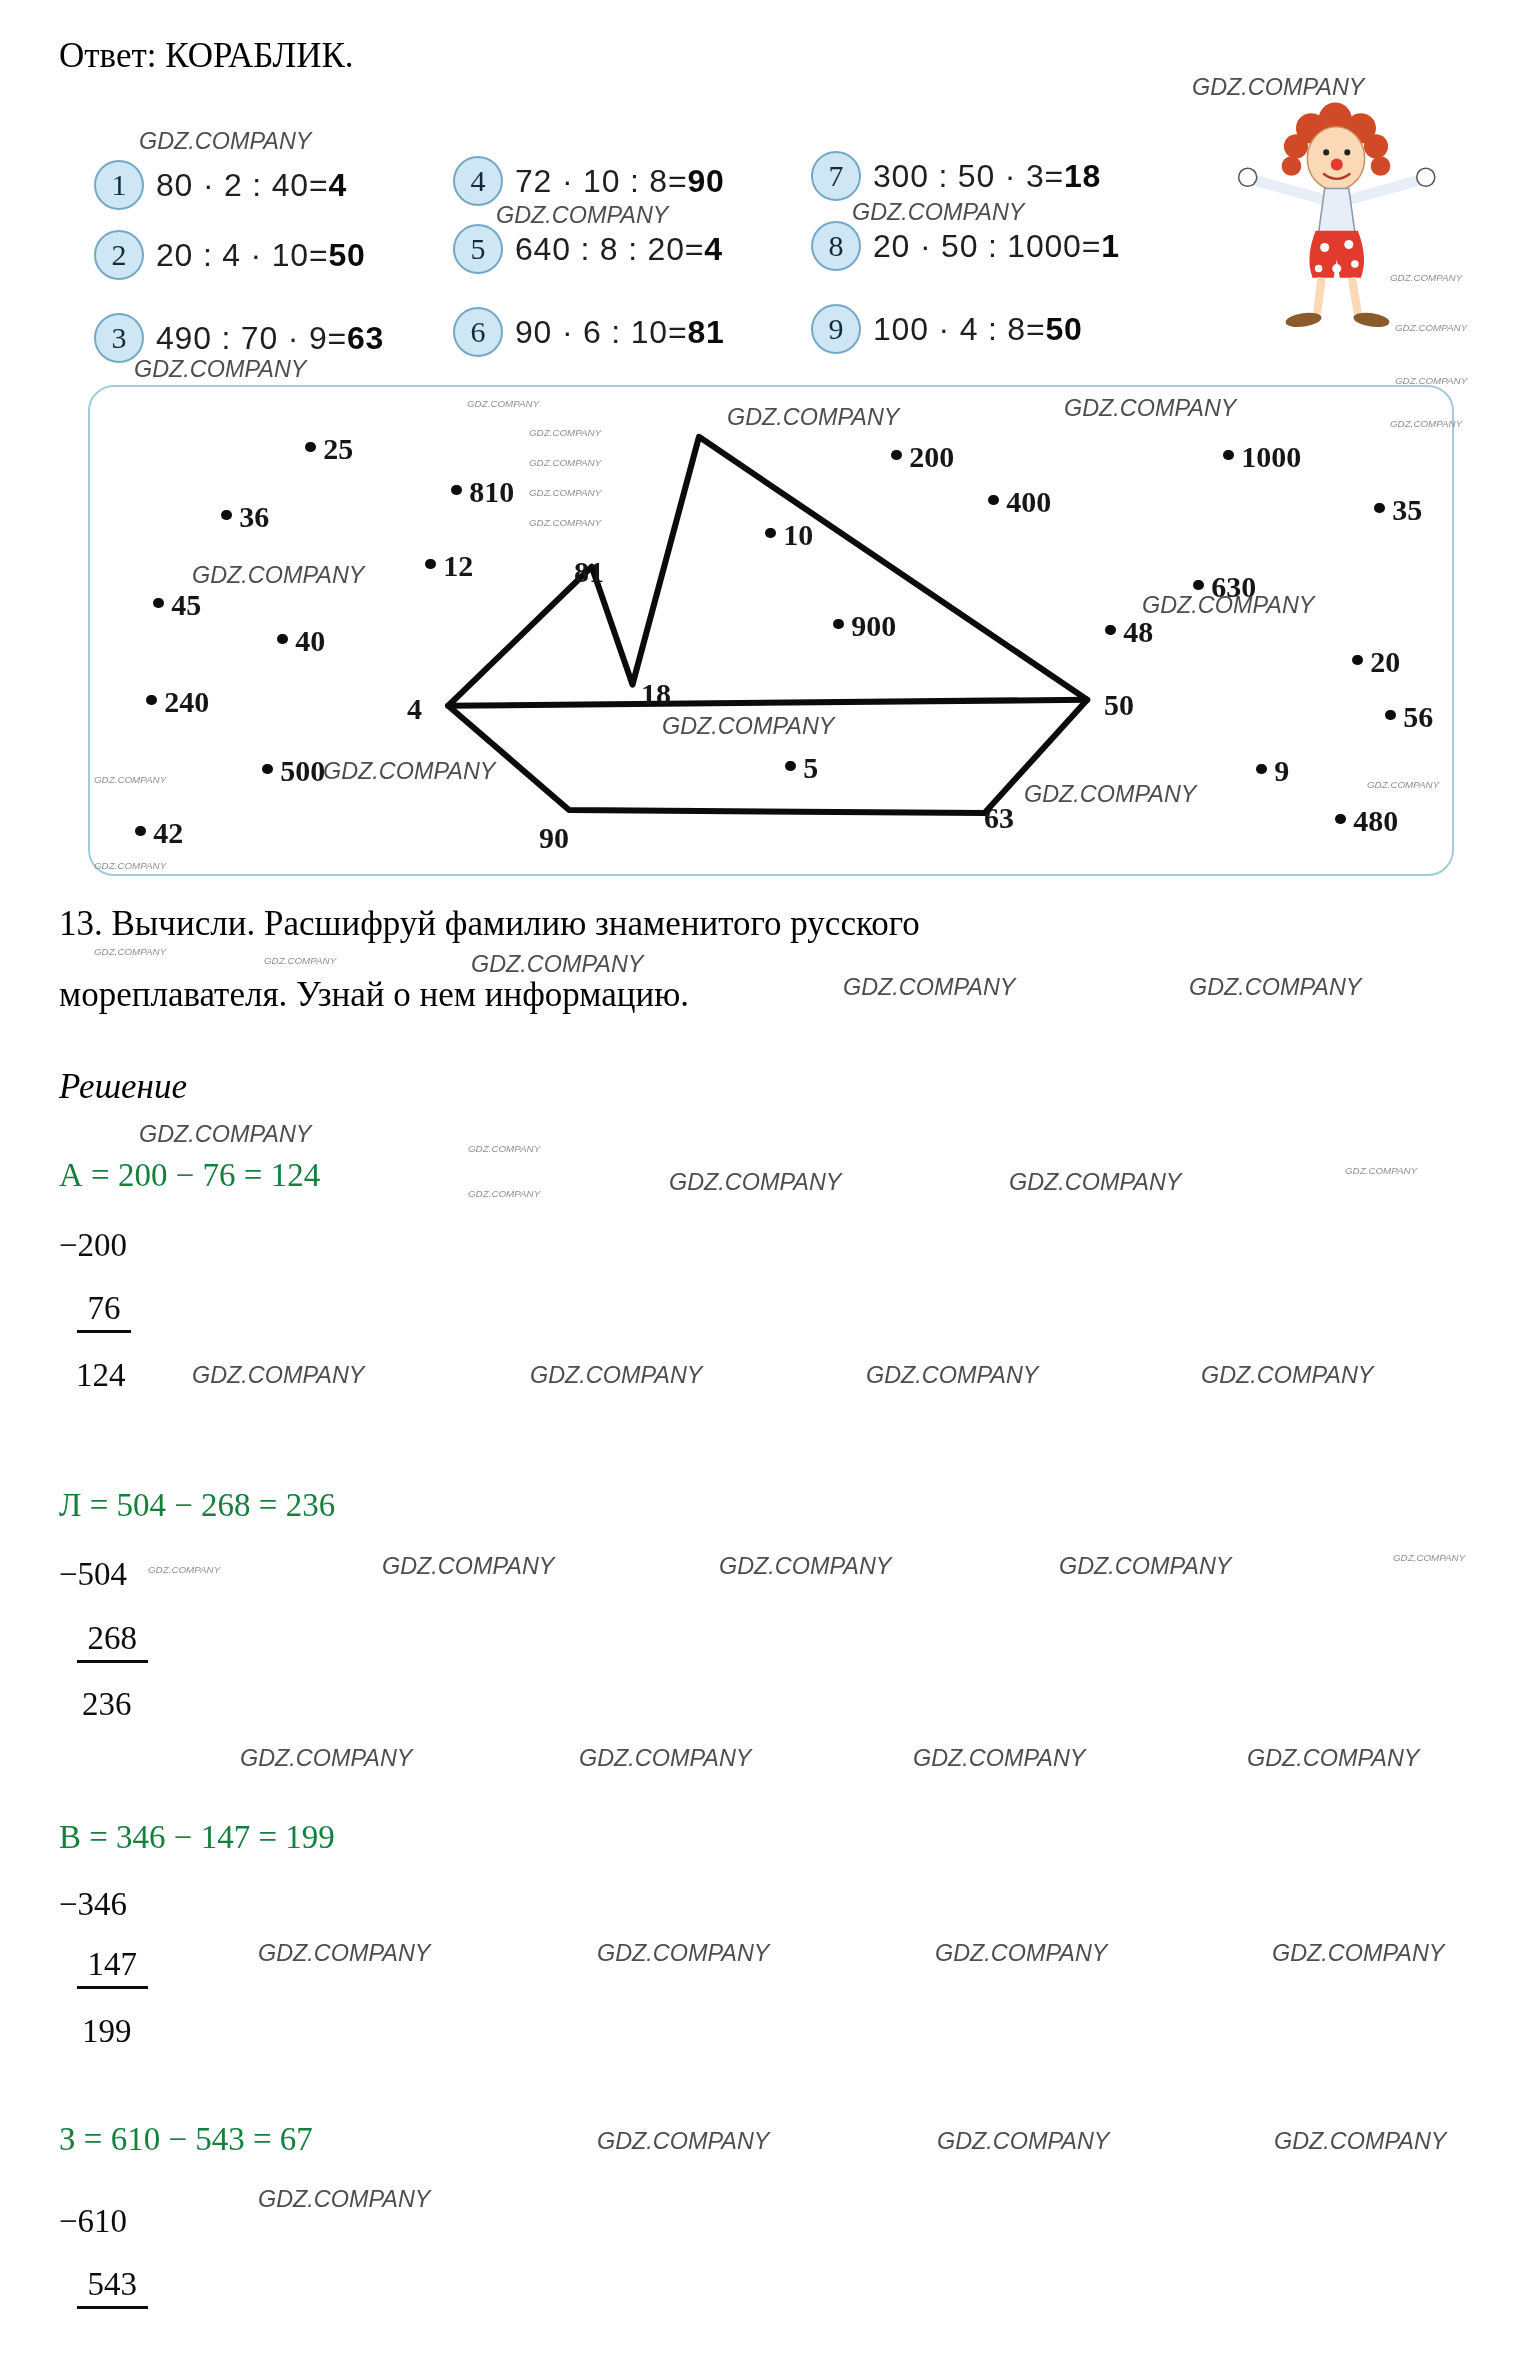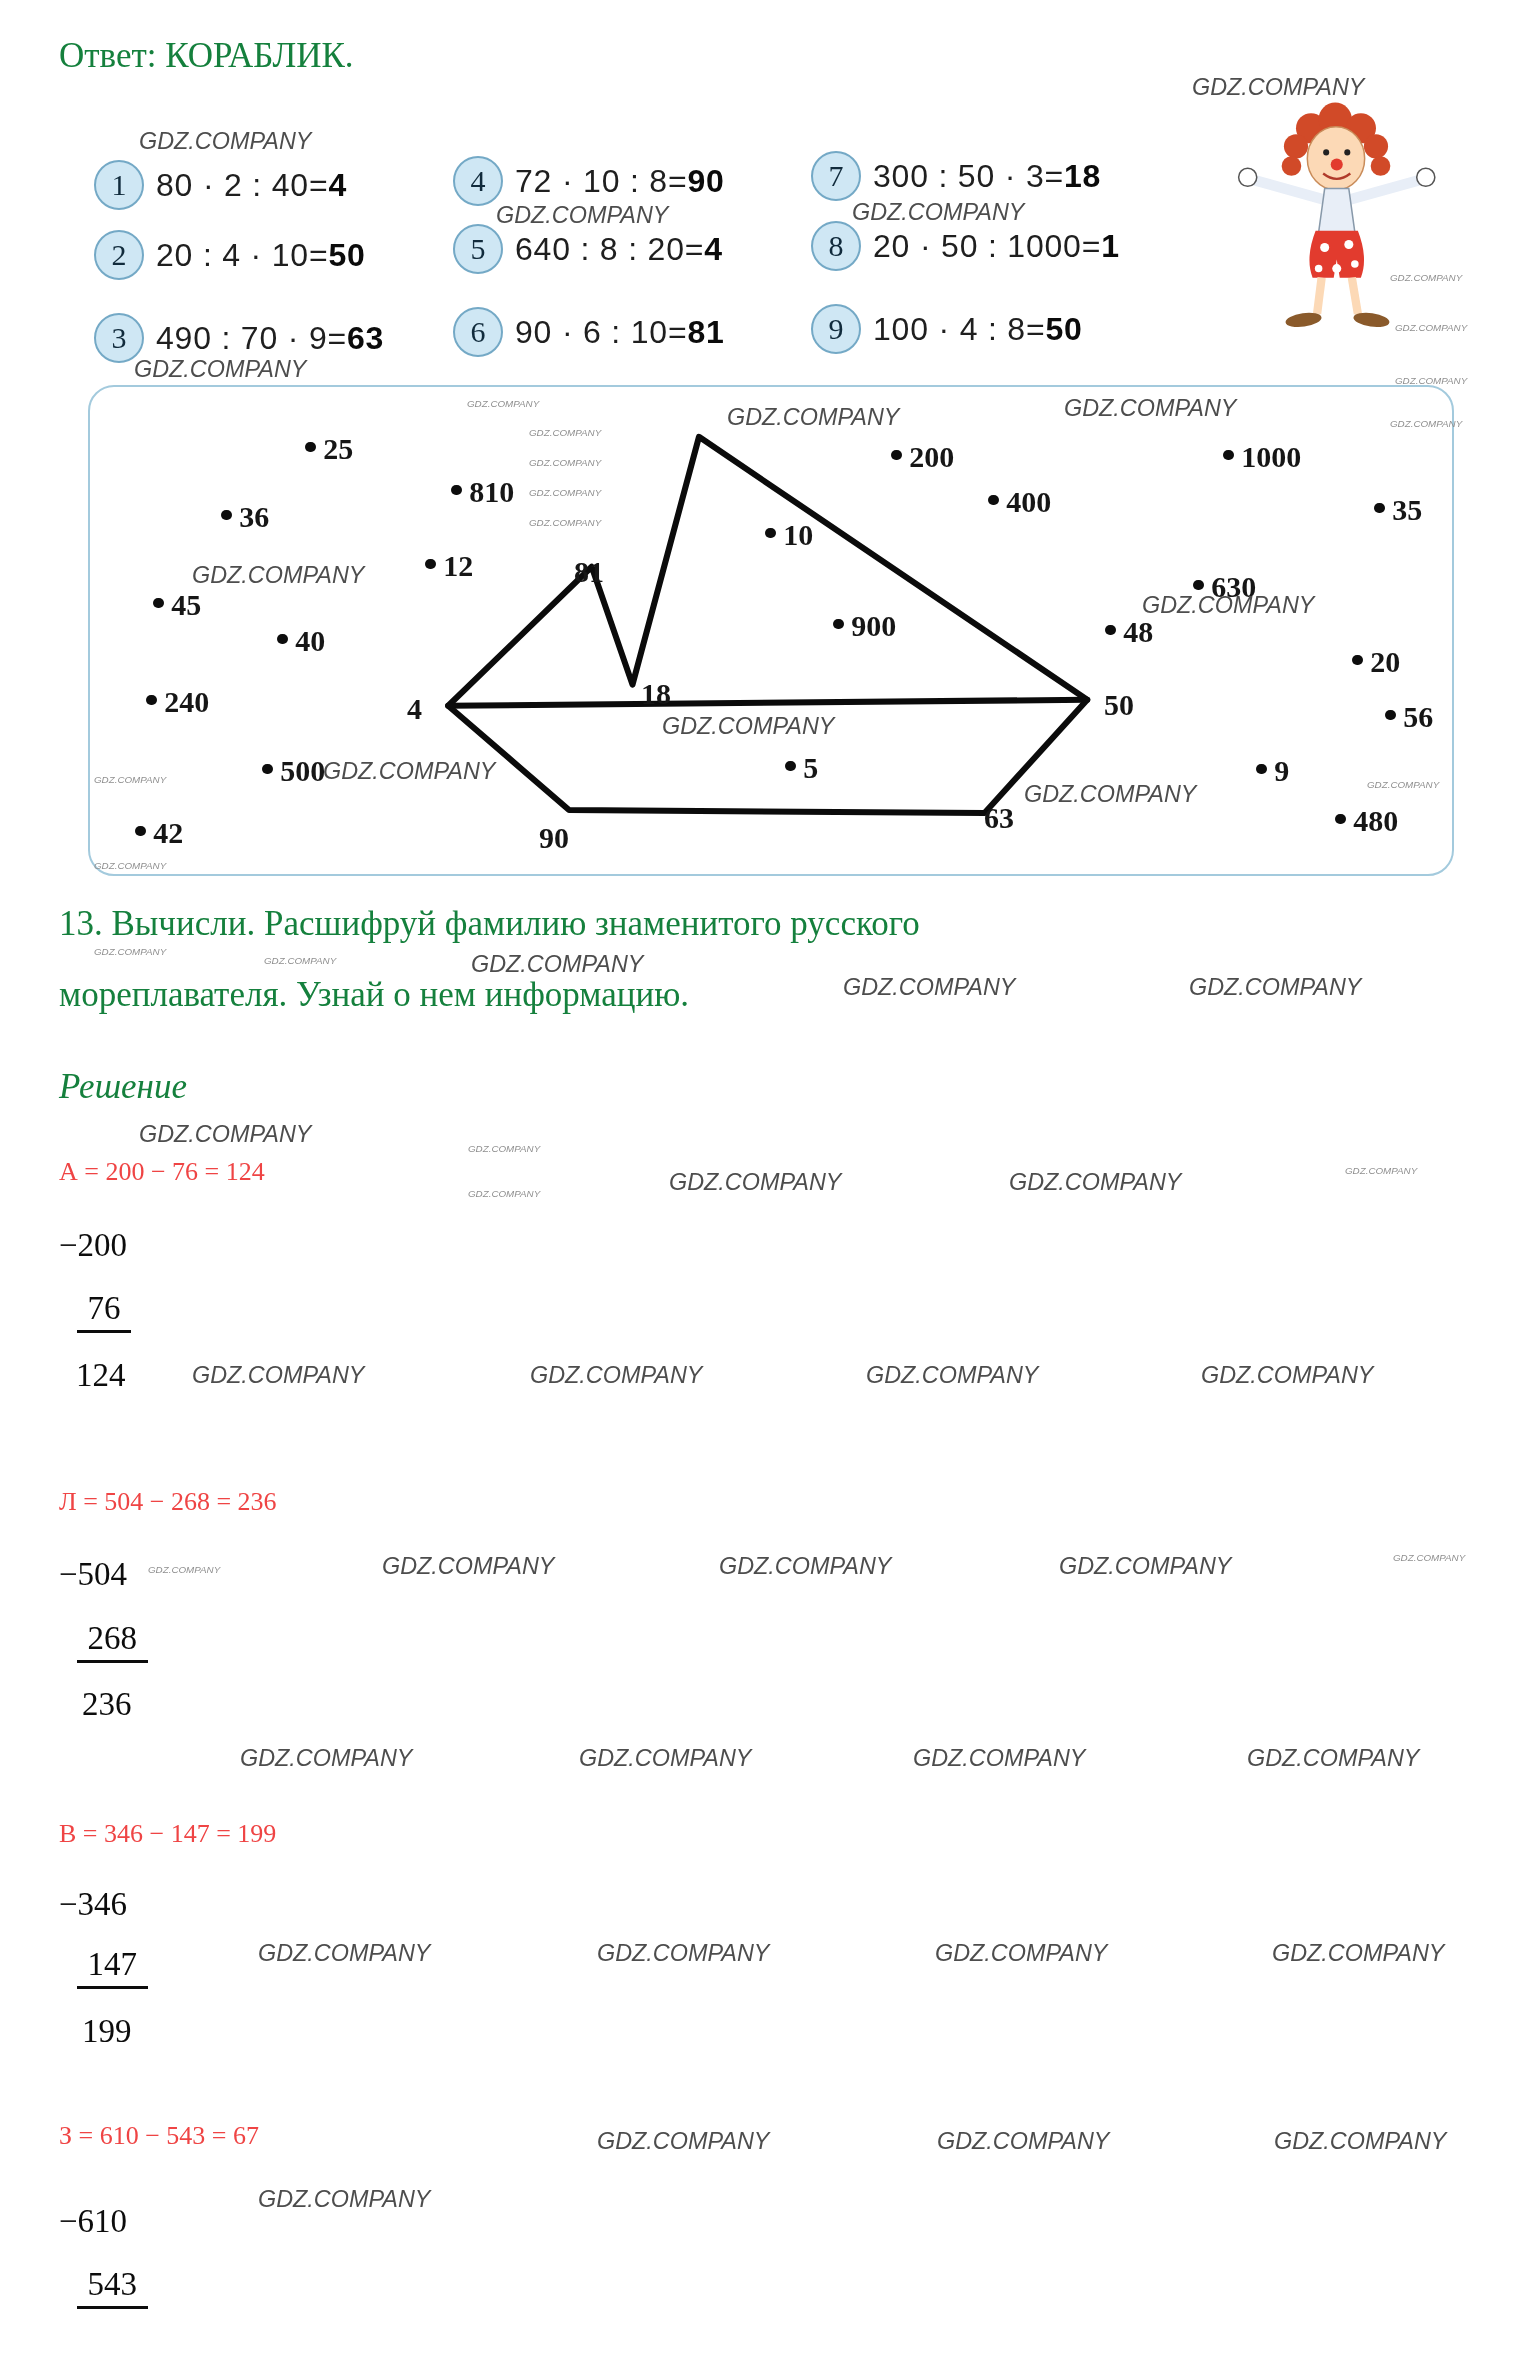--- a/index.html
+++ b/index.html
@@ -6,41 +6,41 @@
   html,body { background:#ffffff; }
   .page { position:relative; width:1534px; height:2377px; background:#ffffff; overflow:hidden;
           font-family:"Liberation Serif",serif; }
 
   
   .wm { position:absolute; font-family:"Liberation Sans",sans-serif; font-size:23.4px; color:#4d4d4d;
         white-space:nowrap; line-height:1; }
   .wm.t { font-size:9.8px; color:#8f8f8f; }
 
   
-  .body-line { position:absolute; font-size:35px; color:#15803d; white-space:nowrap; }
+  .body-line { position:absolute; font-size:35px; color:#000000; white-space:nowrap; }
   .italic { font-style:italic;text-align:right; }
 
   
   .prob { position:absolute; display:flex; align-items:center; gap:12px;
           font-family:"Liberation Sans",sans-serif; font-size:32px; color:#1f1f1f; white-space:nowrap; }
   .pc { width:50px; height:50px; border-radius:50%; background:#cfe7f4; border:2.3px solid #74a9c6;
         display:flex; align-items:center; justify-content:center; font-family:"Liberation Serif",serif;
         font-size:30px; color:#112b3c; flex:0 0 auto; }
   .pt { letter-spacing:0.8px; }
   .pa { font-weight:700; color:#0b0b0b; }
 
   
   .puzzle-box { position:absolute; left:88px; top:385px; width:1366px; height:491px;
                 border:2.3px solid #a3cadd; border-radius:26px; background:#ffffff; }
   .boat-svg { position:absolute; left:0; top:0; }
   .dot { position:absolute; display:flex; gap:7.6px; font-size:30px; font-weight:700; color:#161616; }
   .bu { width:10.6px; height:10.6px; border-radius:50%; background:#0d0d0d; margin-top:9.8px; flex:0 0 auto; }
 
   
-  .sol-title { position:absolute; font-size:26px; color:#ef4444; white-space:nowrap; }
+  .sol-title { position:absolute; font-size:33px; color:#15803d; white-space:nowrap; }
   .sol-num { position:absolute; font-size:33px; color:#0c0c0c; }
   .sol-sub { position:absolute; font-size:33px; color:#0c0c0c; border-bottom:3px solid #0c0c0c;
              padding:0 10.6px 3px 10.6px; }
 
   .clown { position:absolute; left:1222px; top:89px; }
 </style>
 </head>
 <body>
 
 <div class="page">

